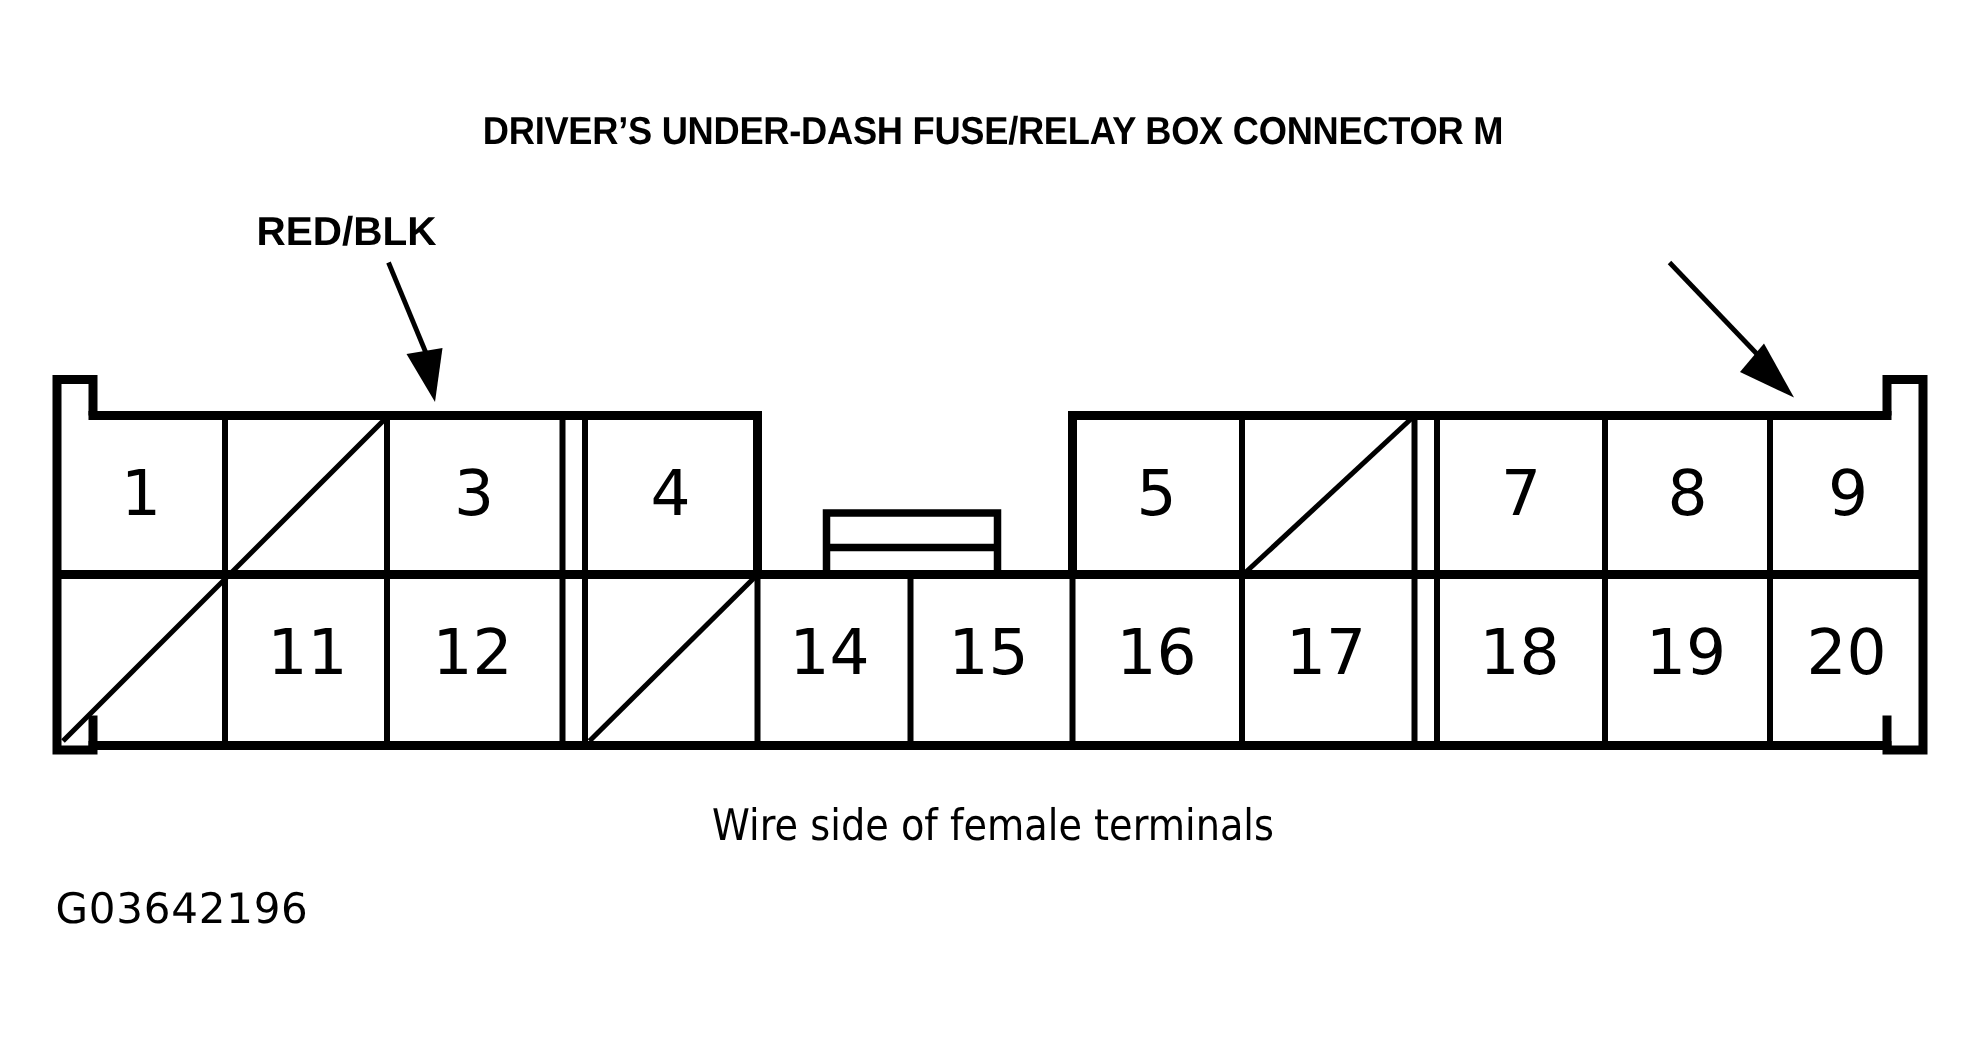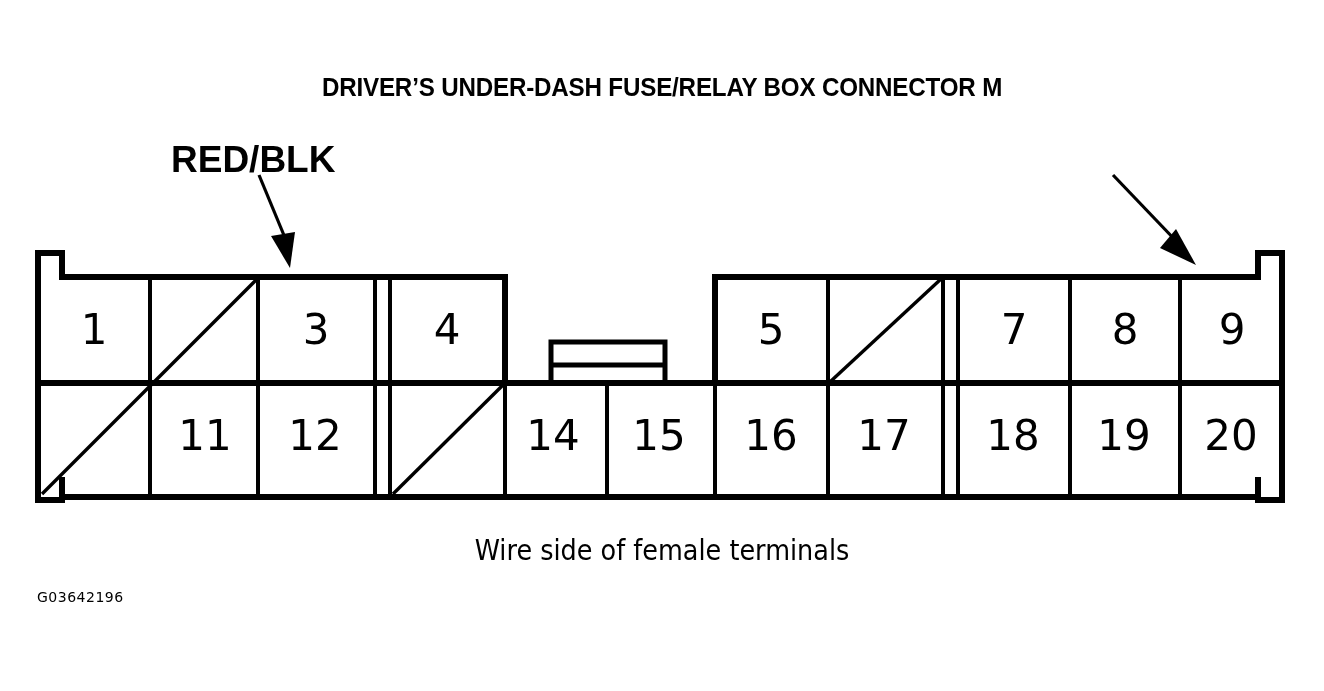--- a/index.html
+++ b/index.html
@@ -31,21 +31,21 @@
     font-weight: bold;
     font-size: 26px;
     letter-spacing: -0.2px;
     transform: scaleX(0.93);
     white-space: nowrap;
   }
   .wire-label {
     position: absolute;
     font-family: "Liberation Sans", sans-serif;
     font-weight: bold;
-    font-size: 37px;
+    font-size: 27px;
     letter-spacing: 0px;
     white-space: nowrap;
   }
   .wire-label-left  { left: 171px; top: 139px; }
   .wire-label-right { left: 1040px; top: 139px; }
   .caption {
     position: absolute;
     left: 0;
     top: 533px;
     width: 1324px;
@@ -54,21 +54,21 @@
     font-weight: 400;
     font-size: 29px;
     transform: scaleX(0.88);
     white-space: nowrap;
   }
   .figure-code {
     position: absolute;
     left: 37px;
     top: 589px;
     font-family: "DejaVu Sans", sans-serif;
-    font-size: 14px;
+    font-size: 28px;
     letter-spacing: 0.5px;
     white-space: nowrap;
   }
   svg { display: block; }
   .pin-num {
     font-family: "DejaVu Sans", sans-serif;
     font-size: 42px;
     fill: #000000;
     text-anchor: middle;
     dominant-baseline: middle;

